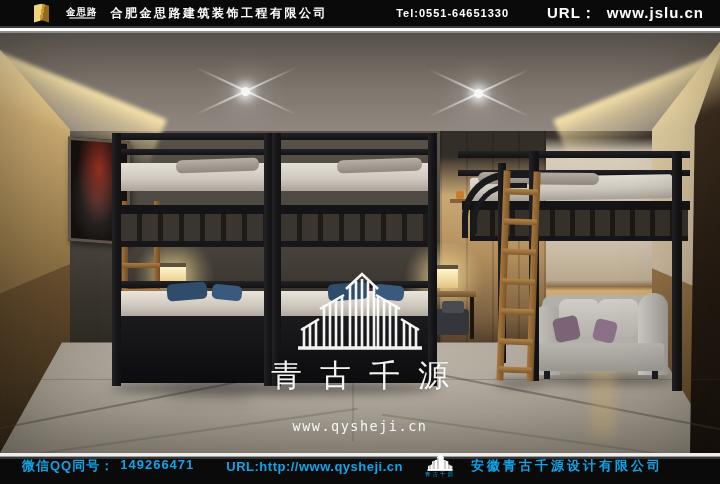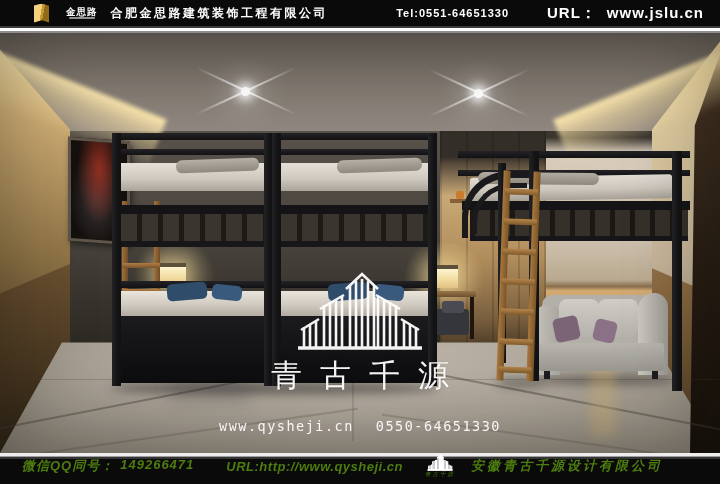--- a/index.html
+++ b/index.html
@@ -195,21 +195,21 @@
     text-shadow:0 0 2px rgba(0,0,0,.2);}
   .wm-contact{position:static;display:flex;justify-content:center;gap:22px;margin-top:21px;
     color:rgba(255,255,255,.92);font-family:"DejaVu Sans Mono",monospace;font-size:13.5px;letter-spacing:1.5px;}
   .wm-contact span{position:static;}
 
   .vignette{inset:0;z-index:8;pointer-events:none;
     box-shadow:inset 0 0 90px rgba(18,14,9,.4);}
 
   
   .botbar{position:relative;height:14px;background:#0a0a0a;display:flex;align-items:center;
-          color:#4d7c0f;font-size:13px;font-weight:bold;white-space:nowrap;font-style:italic;}
+          color:#0ea5e9;font-size:13px;font-weight:bold;white-space:nowrap;}
   .qq{margin-left:22px;display:flex;gap:6px;letter-spacing:1px;}
   .foot-url{margin-left:32px;letter-spacing:.5px;}
   .foot-logo{margin-left:20px;display:flex;flex-direction:column;align-items:center;line-height:1;}
   .foot-logo .fl-txt{font-size:5.5px;font-weight:normal;letter-spacing:2px;margin-top:1px;}
   .foot-co{margin-left:14px;letter-spacing:3px;}
 </style>
 </head>
 <body>
 
 <div class="page">
@@ -360,21 +360,20 @@
         <path d="M84 79 V28 M90 79 V30 M96 79 V33 M102 79 V36"></path>
         <path d="M82 26 L106 40"></path>
         <path d="M10 79 V58 M16 79 V55 M22 79 V52"></path>
         <path d="M7 61 L25 50"></path>
         <path d="M110 79 V52 M116 79 V55 M122 79 V58"></path>
         <path d="M107 50 L125 61"></path>
       </svg>
       <div class="wm-name">青古千源</div>
       <div class="wm-contact">
         <span>www.qysheji.cn</span>
-        <span>0550-64651330</span>
       </div>
     </div>
   </main>
 
   <div class="sep-bot"></div>
 
   <footer class="botbar">
     <div class="qq">
       <span>微信QQ同号：</span>
       <span>149266471</span>

